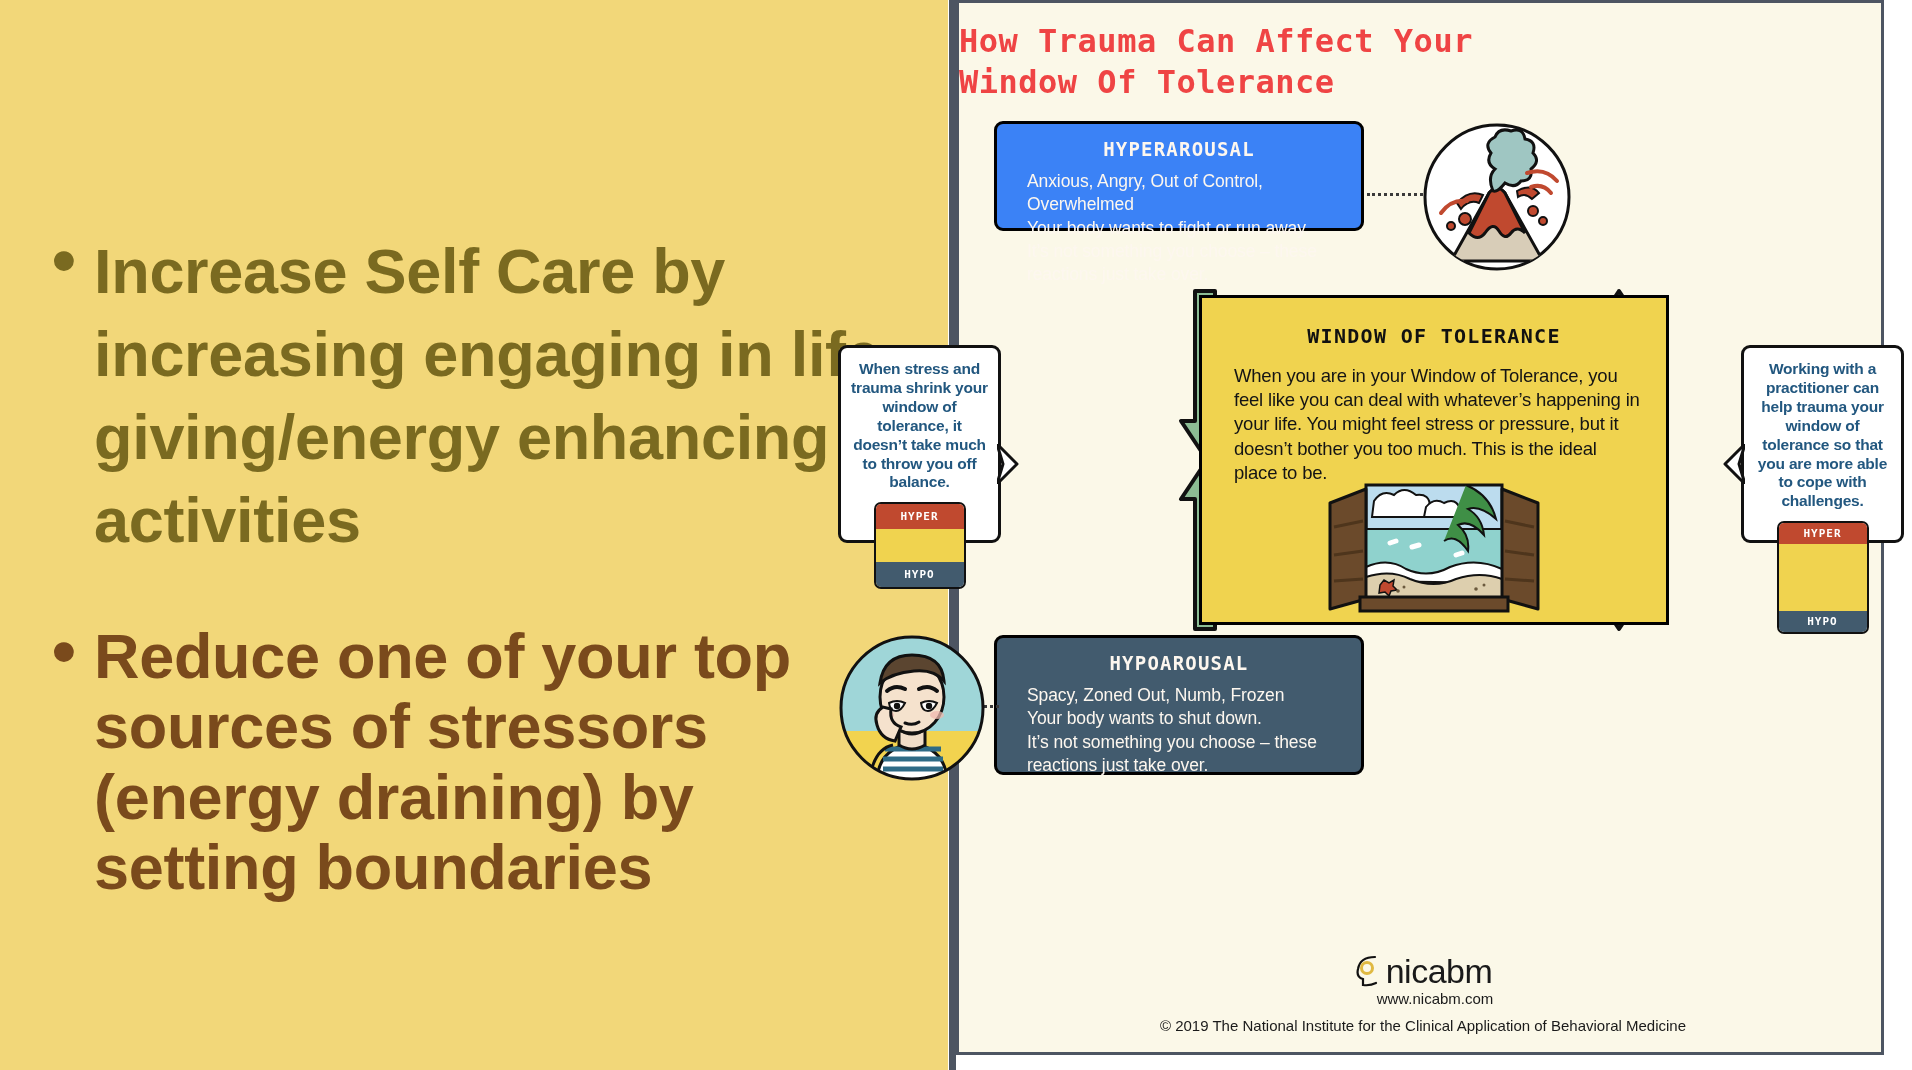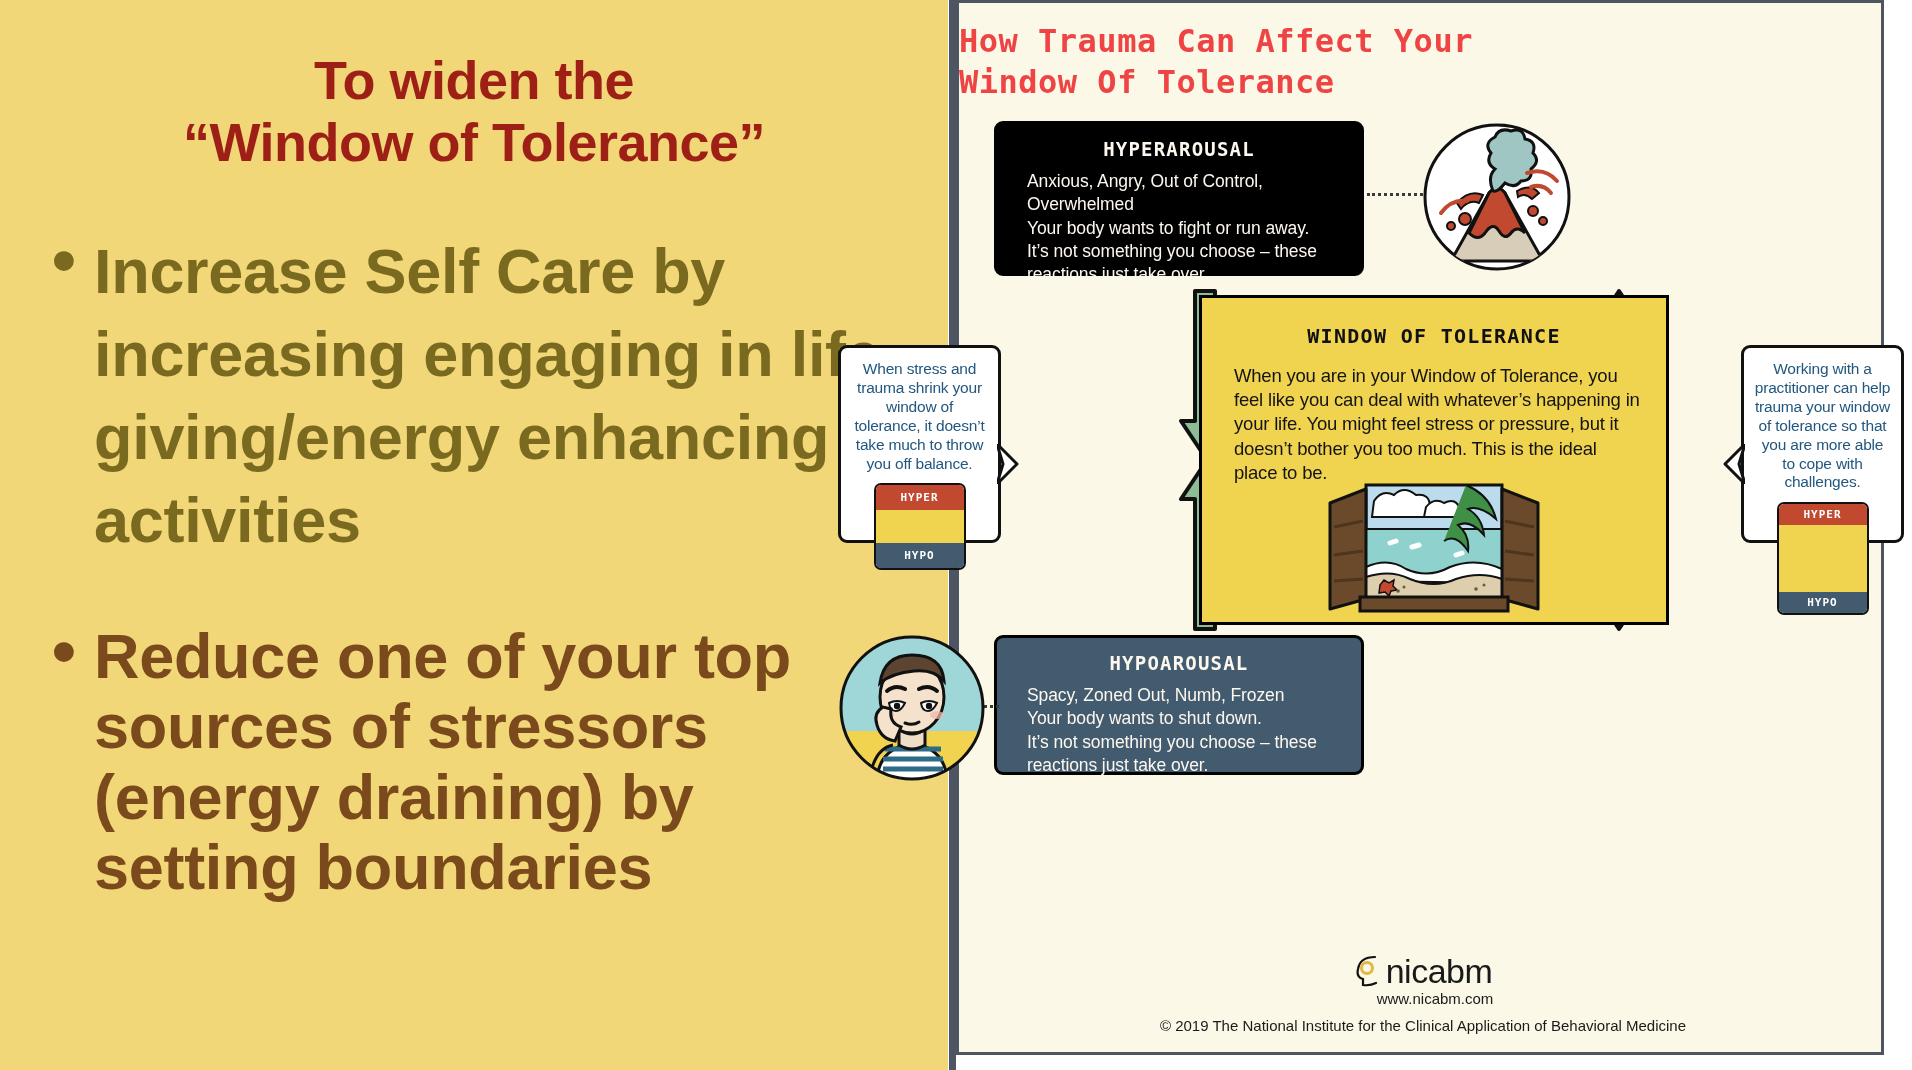--- a/index.html
+++ b/index.html
@@ -100,22 +100,22 @@
     font-size:19px;
     letter-spacing:1.2px;
     margin-bottom:10px;
   }
   .arousal-box .ab-body{
     font-size:17.5px;
     line-height:1.33;
     letter-spacing:-0.1px;
   }
   .hyper-box{
-    left:35px;top:118px;width:370px;height:155px;
-    background:#000000;
+    left:35px;top:118px;width:370px;height:110px;
+    background:#3b82f6;
   }
   .hypo-box{
     left:35px;top:632px;width:370px;height:140px;
     background:#425b6e;
   }
 
   
   .wot-box{
     position:absolute;
     left:240px;top:292px;width:470px;height:330px;
@@ -152,21 +152,21 @@
   .callout{
     position:absolute;
     box-sizing:border-box;
     background:#ffffff;
     border:3px solid #111;
     border-radius:9px;
     padding:12px 10px 12px 10px;
   }
   .callout .co-text{
     text-align:center;
-    font-weight:normal;
+    font-weight:bold;
     font-size:15.5px;
     line-height:1.22;
     color:#22577f;
     letter-spacing:-0.2px;
   }
   .callout-left-pos{left:-121px;top:342px;width:163px;height:198px;}
   .callout-right-pos{left:782px;top:342px;width:163px;height:198px;}
 
   
   .bar-stack{
@@ -237,24 +237,20 @@
     color:#1a1a1a;
   }
 </style>
 </head>
 <body>
 
 <div class="slide">
 
   <div class="left-panel">
 
-    <div class="lp-title">
-      <span>To widen the</span>
-      <span>“Window of Tolerance”</span>
-    </div>
 
     <div class="bullets">
       <div class="bullet bullet-1">
         <span class="dot">●</span>
         <span class="btext">Increase Self Care by increasing engaging in life giving/energy enhancing activities</span>
       </div>
       <div class="bullet bullet-2">
         <span class="dot">●</span>
         <span class="btext">  Reduce one of your top sources of stressors (energy draining) by setting boundaries</span>
       </div>

